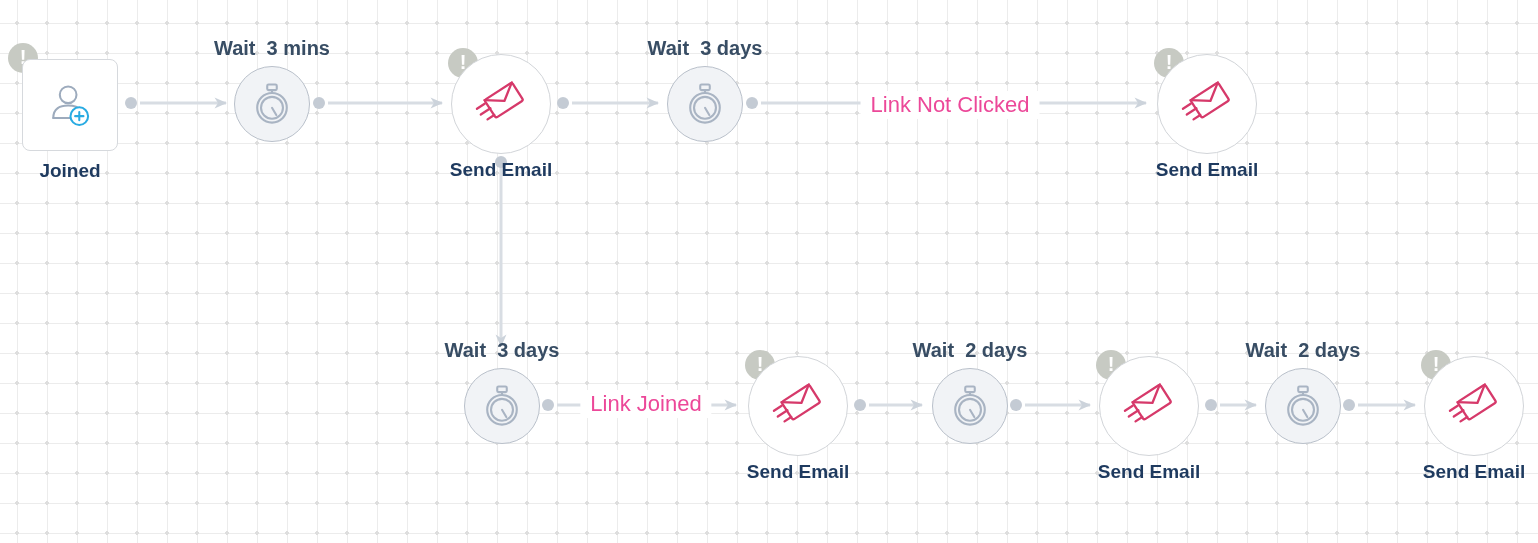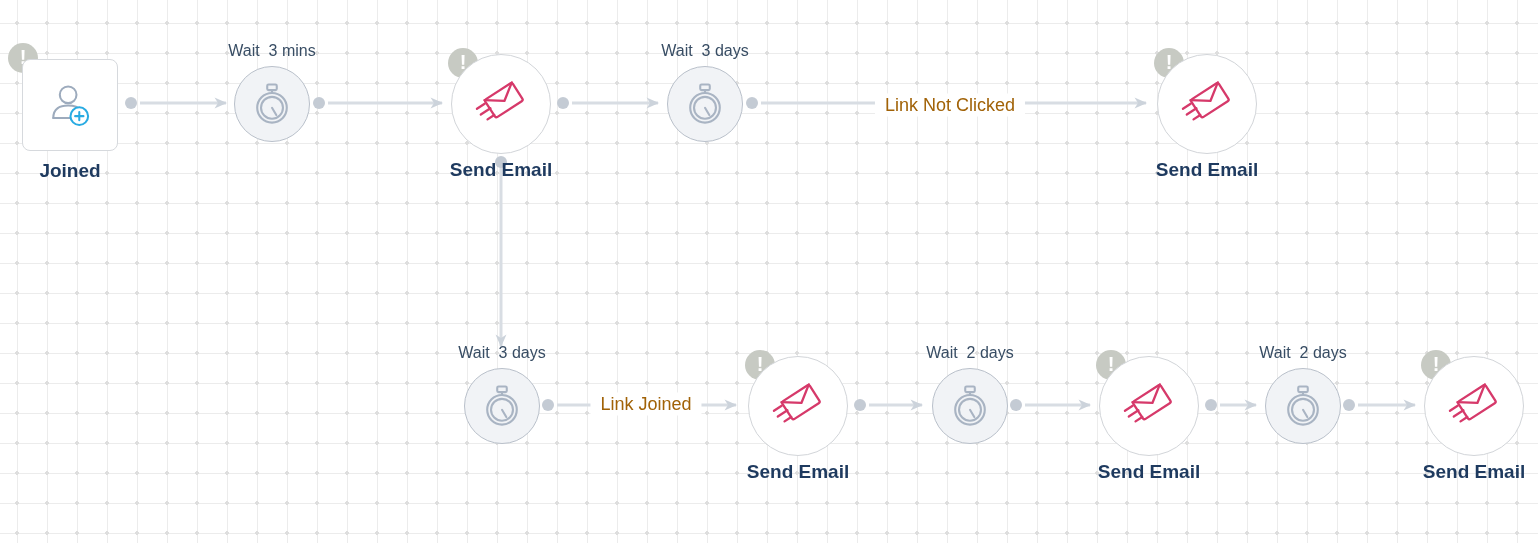--- a/index.html
+++ b/index.html
@@ -85,33 +85,33 @@
   }
   .node.email .node-label   { top: calc(100% + 5px); }
   .node.trigger .node-label { top: calc(100% + 9px); text-align: right; }
   .wait-label {
     position: absolute;
     z-index: 2;
     left: 50%;
     bottom: calc(100% + 6px);
     transform: translateX(-50%);
     white-space: pre;
-    font-size: 16px;
-    font-weight: 400;
+    font-size: 20px;
+    font-weight: 700;
     color: #384d64;
   }
   .branch-label {
     position: absolute;
     z-index: 3;
     transform: translate(-50%, -50%);
     background: #ffffff;
     padding: 1px 10px;
     white-space: nowrap;
-    font-size: 18px;
-    color: #a16207;
+    font-size: 22px;
+    color: #ec4899;
   }
 </style>
 </head>
 <body>
 
 <div class="canvas">
 
   <svg class="edges" width="1538" height="543" viewBox="0 0 1538 543">
     <defs>
       <marker id="arrow" markerUnits="userSpaceOnUse" markerWidth="16" markerHeight="14" refX="13" refY="7" orient="auto">

